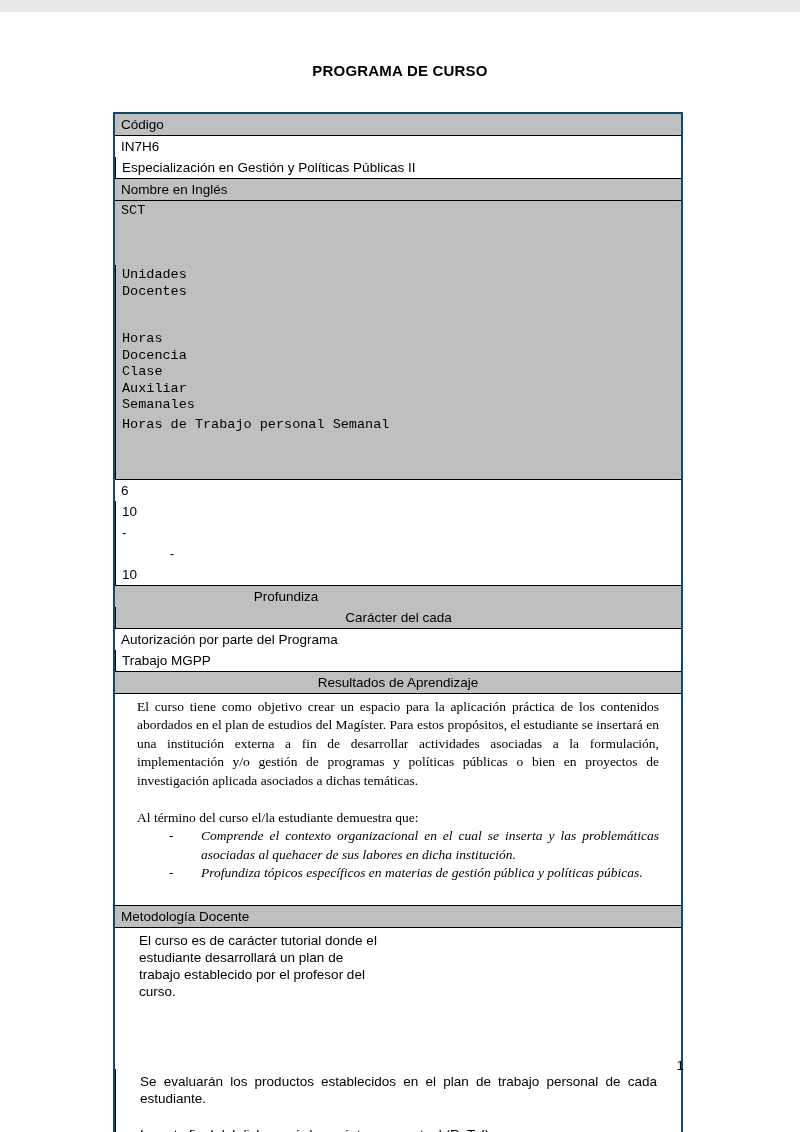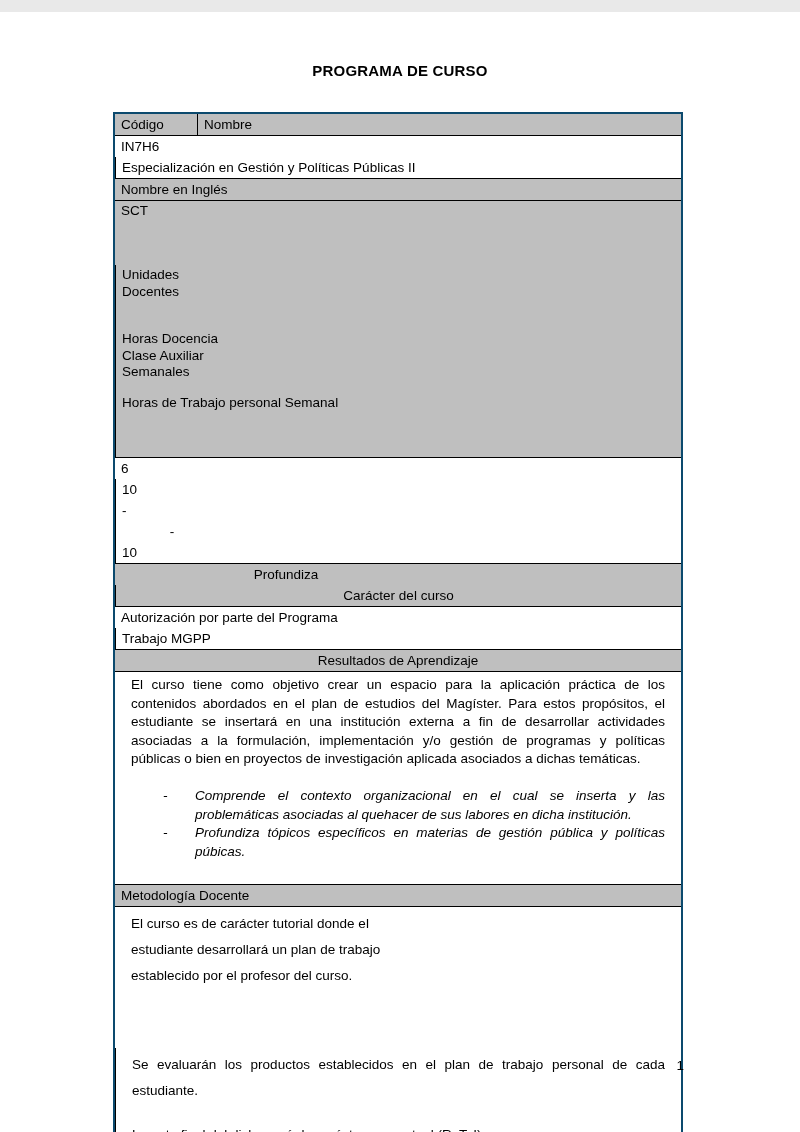--- a/index.html
+++ b/index.html
@@ -23,51 +23,50 @@
   }
   .cell + .cell{border-left:1px solid #000;}
   .gray{background:var(--hdr,#BFBFBF);}
   .grow{flex:1 1 auto;}
   .center{text-align:center;}
   .h21{min-height:21px;}
   
   .wA{width:82px;}
   
   .wB1{width:110px;} .wB2{width:123px;} .wB3{width:109px;} .wB4{width:113px;}
-  .hdr5 .cell{line-height:16.5px;padding-top:2px;min-height:64px;}
+  .hdr5 .cell{line-height:16.5px;padding-top:2px;min-height:64px;font-family:Liberation Mono, monospace;}
   
   .wC{width:342px;}
   
   .wD{width:286px;}
   
-  .body-cell{padding:4px 16px;line-height:18.5px;}
+  .body-cell{padding:4px 22px;line-height:18.5px;font-family:Liberation Serif, serif;}
   .justify{text-align:justify;}
   .blank-line{height:18.5px;}
   .bullet{
     position:relative;padding-left:64px;text-align:justify;font-style:italic;
   }
   .bullet::before{content:"-";position:absolute;left:32px;top:0;}
   
-  .cols-cell{padding:4px 16px;line-height:26px;min-height:141px;}
+  .cols-cell{padding:4px 24px;line-height:17px;min-height:141px;}
   .page-number{
     position:absolute;top:1046px;right:116px;font-size:13.5px;
   }
 </style>
 </head>
 <body>
 
 <div class="page">
 
   <div class="doc-title">PROGRAMA DE CURSO</div>
 
   <div class="tbl">
 
     <div class="row gray h21">
       <div class="cell wA">Código</div>
-      <div class="cell grow">Nombre</div>
     </div>
 
     <div class="row h21">
       <div class="cell wA">IN7H6</div>
       <div class="cell grow">Especialización en Gestión y Políticas Públicas II</div>
     </div>
 
     <div class="row gray h21">
       <div class="cell grow">Nombre en Inglés</div>
     </div>
@@ -82,36 +81,37 @@
     <div class="row h21">
       <div class="cell wB1">6</div>
       <div class="cell wB2">10</div>
       <div class="cell wB3">-</div>
       <div class="cell wB4 center">-</div>
       <div class="cell grow">10</div>
     </div>
 
     <div class="row gray h21">
       <div class="cell wC center">Profundiza</div>
-      <div class="cell grow center">Carácter del curso</div>
+      <div class="cell grow center">Carácter del cada</div>
     </div>
 
     <div class="row h21">
       <div class="cell wC">Autorización por parte del Programa</div>
       <div class="cell grow">Trabajo MGPP</div>
     </div>
 
     <div class="row gray h21">
       <div class="cell grow center">Resultados de Aprendizaje</div>
     </div>
 
     <div class="row">
       <div class="cell grow body-cell">
         <div class="justify">El curso tiene como objetivo crear un espacio para la aplicación práctica de los contenidos abordados en el plan de estudios del Magíster. Para estos propósitos, el estudiante se insertará en una institución externa a fin de desarrollar actividades asociadas a la formulación, implementación y/o gestión de programas y políticas públicas o bien en proyectos de investigación aplicada asociados a dichas temáticas.</div>
         <div class="blank-line"></div>
+        <div>Al término del curso el/la estudiante demuestra que:</div>
         <div class="bullet">Comprende el contexto organizacional en el cual se inserta y las problemáticas asociadas al quehacer de sus labores en dicha institución.</div>
         <div class="bullet">Profundiza tópicos específicos en materias de gestión pública y políticas púbicas.</div>
         <div class="blank-line"></div>
       </div>
     </div>
 
     <div class="row gray h21">
       <div class="cell wD">Metodología Docente</div>
     </div>
 

